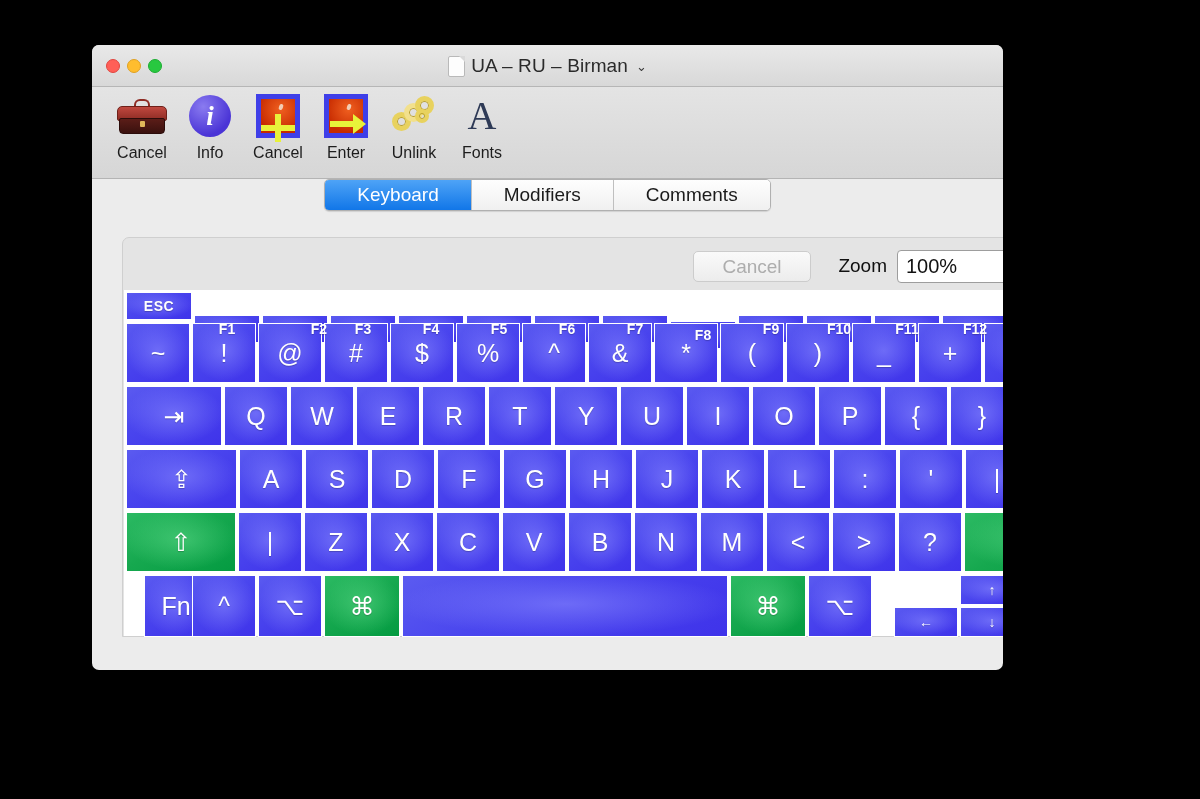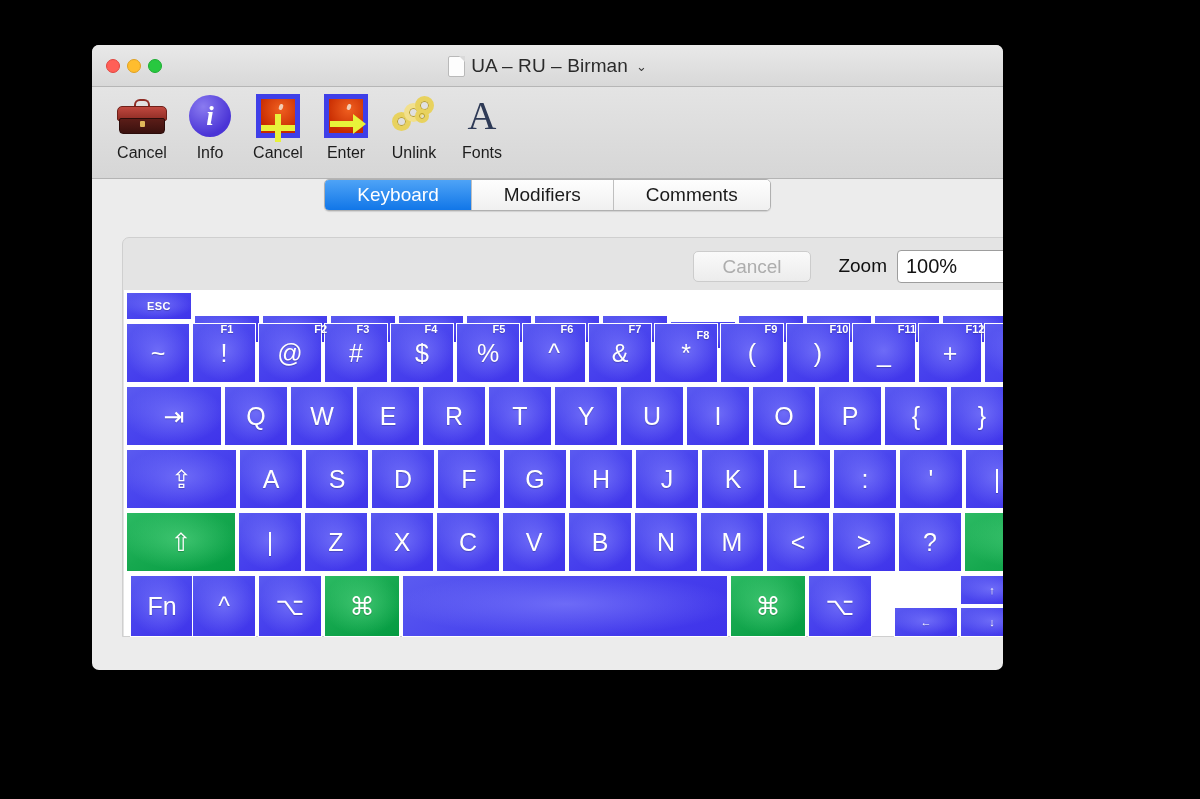--- a/index.html
+++ b/index.html
@@ -289,21 +289,21 @@
   }
   .key .lbl { position: relative; z-index: 2; line-height: 1; }
   .key.green {
     background: linear-gradient(150deg, #2cba63 0%, #16a84f 45%, #049b41 100%);
   }
   .key.green .glow {
     background: radial-gradient(ellipse at 50% 50%, rgba(110,230,150,0.45), rgba(0,150,70,0) 62%);
   }
   .key.fnkey { font-size: 20px; font-weight: bold; margin-top: 23px; }
   .key.esc { font-size: 10px; font-weight: bold; letter-spacing: .5px; }
-  .key.small { font-size: 11px; }
+  .key.small { font-size: 14px; }
 
   
   #return-key {
     position: absolute;
     background: transparent; border: none;
   }
   #return-key .rtop, #return-key .rbot {
     position: absolute;
     background: linear-gradient(150deg, #5b5bf0 0%, #4a46ee 40%, #3f33ea 100%);
     border: 1px solid #ffffff;
@@ -687,21 +687,21 @@
           <span class="lbl">&gt;</span>
         </div>
         <div class="key" style="left: 774px; top: 222px; width: 64px; height: 60px;">
           <div class="glow"></div>
           <span class="lbl">?</span>
         </div>
         <div class="key green" style="left: 840px; top: 222px; width: 146px; height: 60px;">
           <div class="glow"></div>
           <span class="lbl">⇧</span>
         </div>
-        <div class="key" style="left: 6px; top: 285px; width: 64px; height: 62px; text-align: right;">
+        <div class="key" style="left: 20px; top: 285px; width: 64px; height: 62px; text-align: right;">
           <div class="glow"></div>
           <span class="lbl">Fn</span>
         </div>
         <div class="key" style="left: 68px; top: 285px; width: 64px; height: 62px;">
           <div class="glow"></div>
           <span class="lbl">^</span>
         </div>
         <div class="key" style="left: 134px; top: 285px; width: 64px; height: 62px;">
           <div class="glow"></div>
           <span class="lbl">⌥</span>

